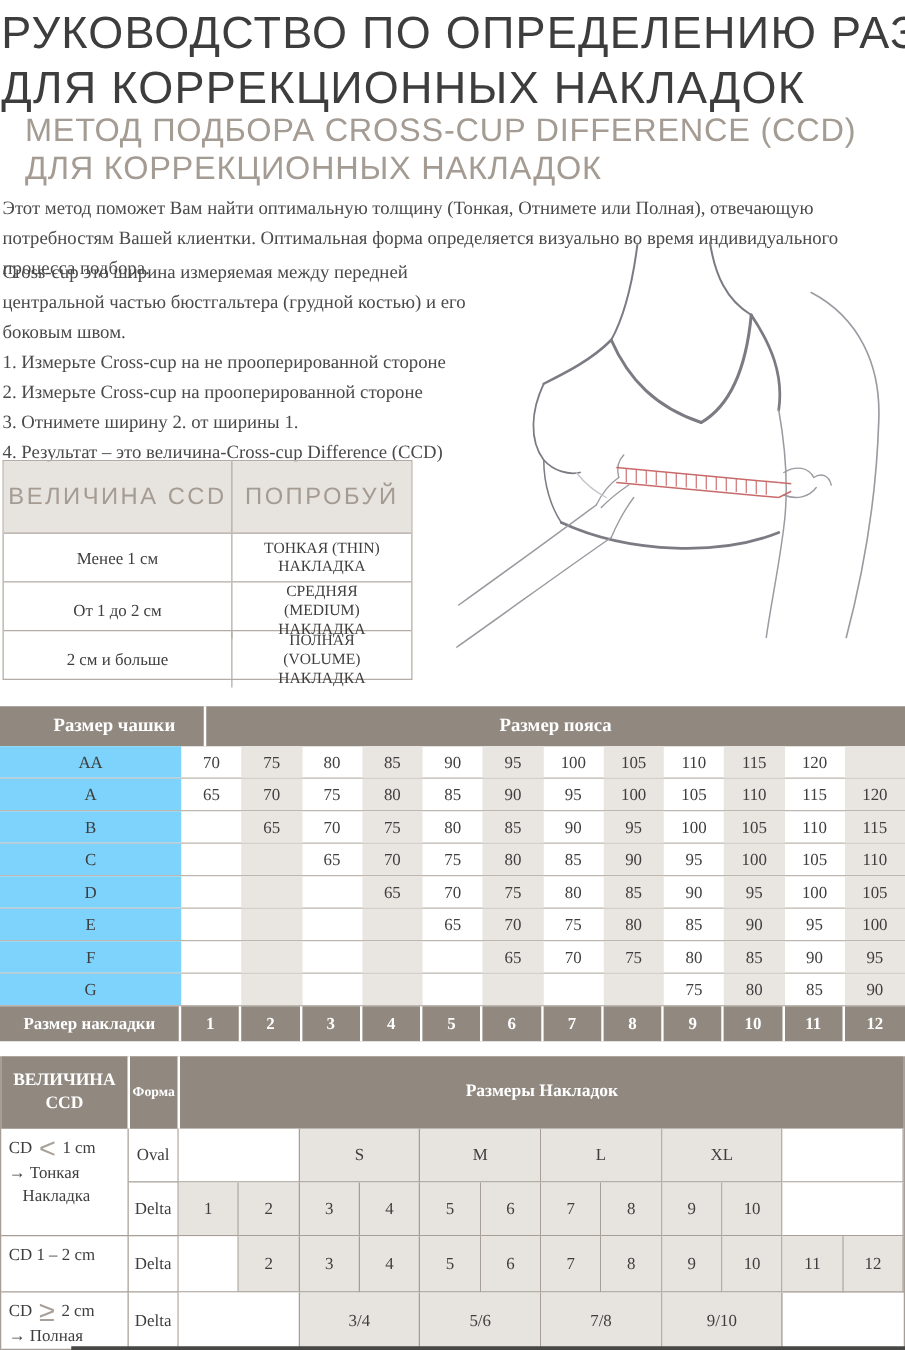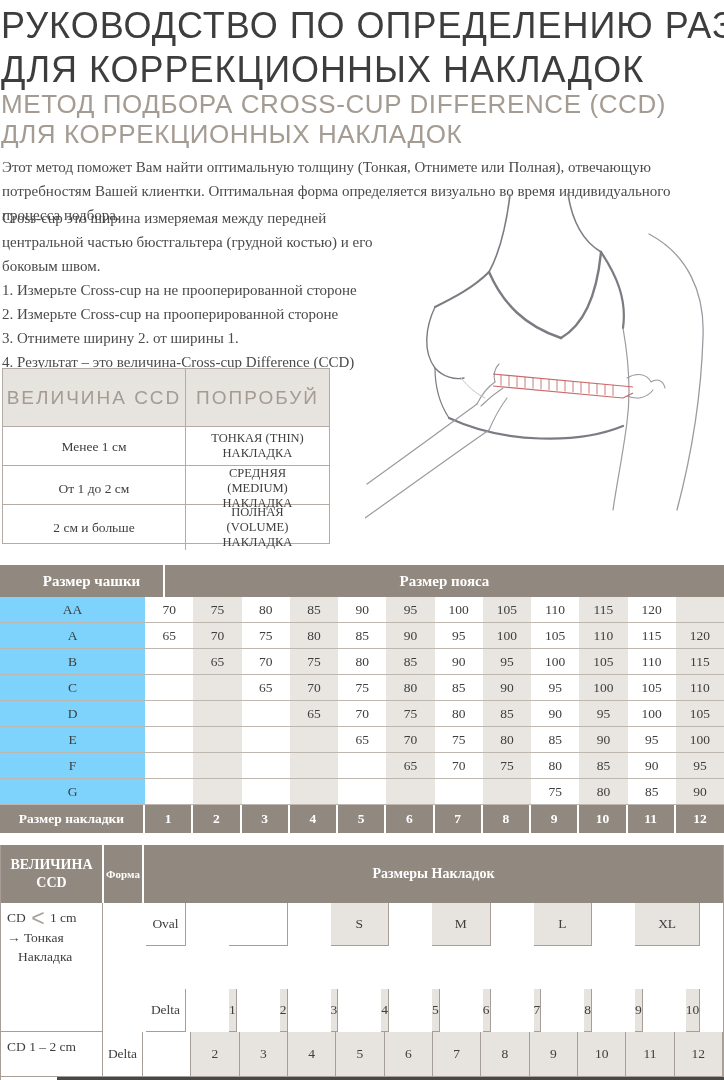--- a/index.html
+++ b/index.html
@@ -2,21 +2,21 @@
 <html><head>
 <meta charset="utf-8">
 <style>
   html,body{margin:0;padding:0;background:#fff;}
   .page{position:relative;width:724px;height:1080px;overflow:hidden;background:#fff;
         font-family:"Liberation Serif",serif;color:#4a4a4a;}
   
   .title{position:absolute;left:1px;top:4px;font-family:"Liberation Sans",sans-serif;
          font-weight:200;font-size:36px;line-height:44px;color:#3d3d3d;letter-spacing:1px;white-space:nowrap;}
   .subtitle{position:absolute;left:1px;top:89px;font-family:"Liberation Sans",sans-serif;
-         font-weight:400;font-size:26px;line-height:30px;color:#a49b93;letter-spacing:0.6px;white-space:nowrap;}
+         font-weight:400;font-size:26px;line-height:30px;color:#a49b93;letter-spacing:0.6px;white-space:nowrap;padding-left:19px;}
   .intro{position:absolute;left:2px;top:155px;width:720px;font-size:15px;line-height:24px;color:#4a4a4a;}
   
   .measure{position:absolute;left:2px;top:206px;width:392px;font-size:15px;line-height:24px;color:#4a4a4a;}
   .measure .step{white-space:nowrap;}
   
   .ccd-table{position:absolute;left:2px;top:368px;width:328px;border:1px solid #b3aba4;box-sizing:border-box;}
   .ccd-head{display:grid;grid-template-columns:183px 1fr;height:57px;background:#e7e3df;border-bottom:1px solid #b3aba4;}
   .ccd-head div{display:flex;align-items:center;justify-content:center;
         font-family:"Liberation Sans",sans-serif;font-size:19px;letter-spacing:2px;color:#a49b92;}
   .ccd-head div:first-child{border-right:1px solid #b3aba4;}
@@ -285,21 +285,21 @@
       </div>
   </div>
 
   <div class="shape-table">
     <div class="sh-head">
       <div class="h1">ВЕЛИЧИНА CCD</div>
       <div class="h2">Форма</div>
       <div class="h3">Размеры Накладок</div>
     </div>
     <div id="sh-groups">
-        <div class="sh-group" style="grid-template-rows: 43px 43px; gap: 43px;">
+        <div class="sh-group" style="grid-template-rows: 43px 43px;">
           <div class="sh-label" style="grid-area: 1 / 1 / span 2;">
             <div>CD <span class="sym-big">&lt;</span> 1 cm</div>
             <div class="result">→ Тонкая Накладка</div>
           </div>
           <div class="sh-cell sh-shape">Oval</div>
           <div class="sh-cell blank" style="grid-column: span 2;"></div>
           <div class="sh-cell fill" style="grid-column: span 2;">S</div>
           <div class="sh-cell fill" style="grid-column: span 2;">M</div>
           <div class="sh-cell fill" style="grid-column: span 2;">L</div>
           <div class="sh-cell fill" style="grid-column: span 2;">XL</div>

